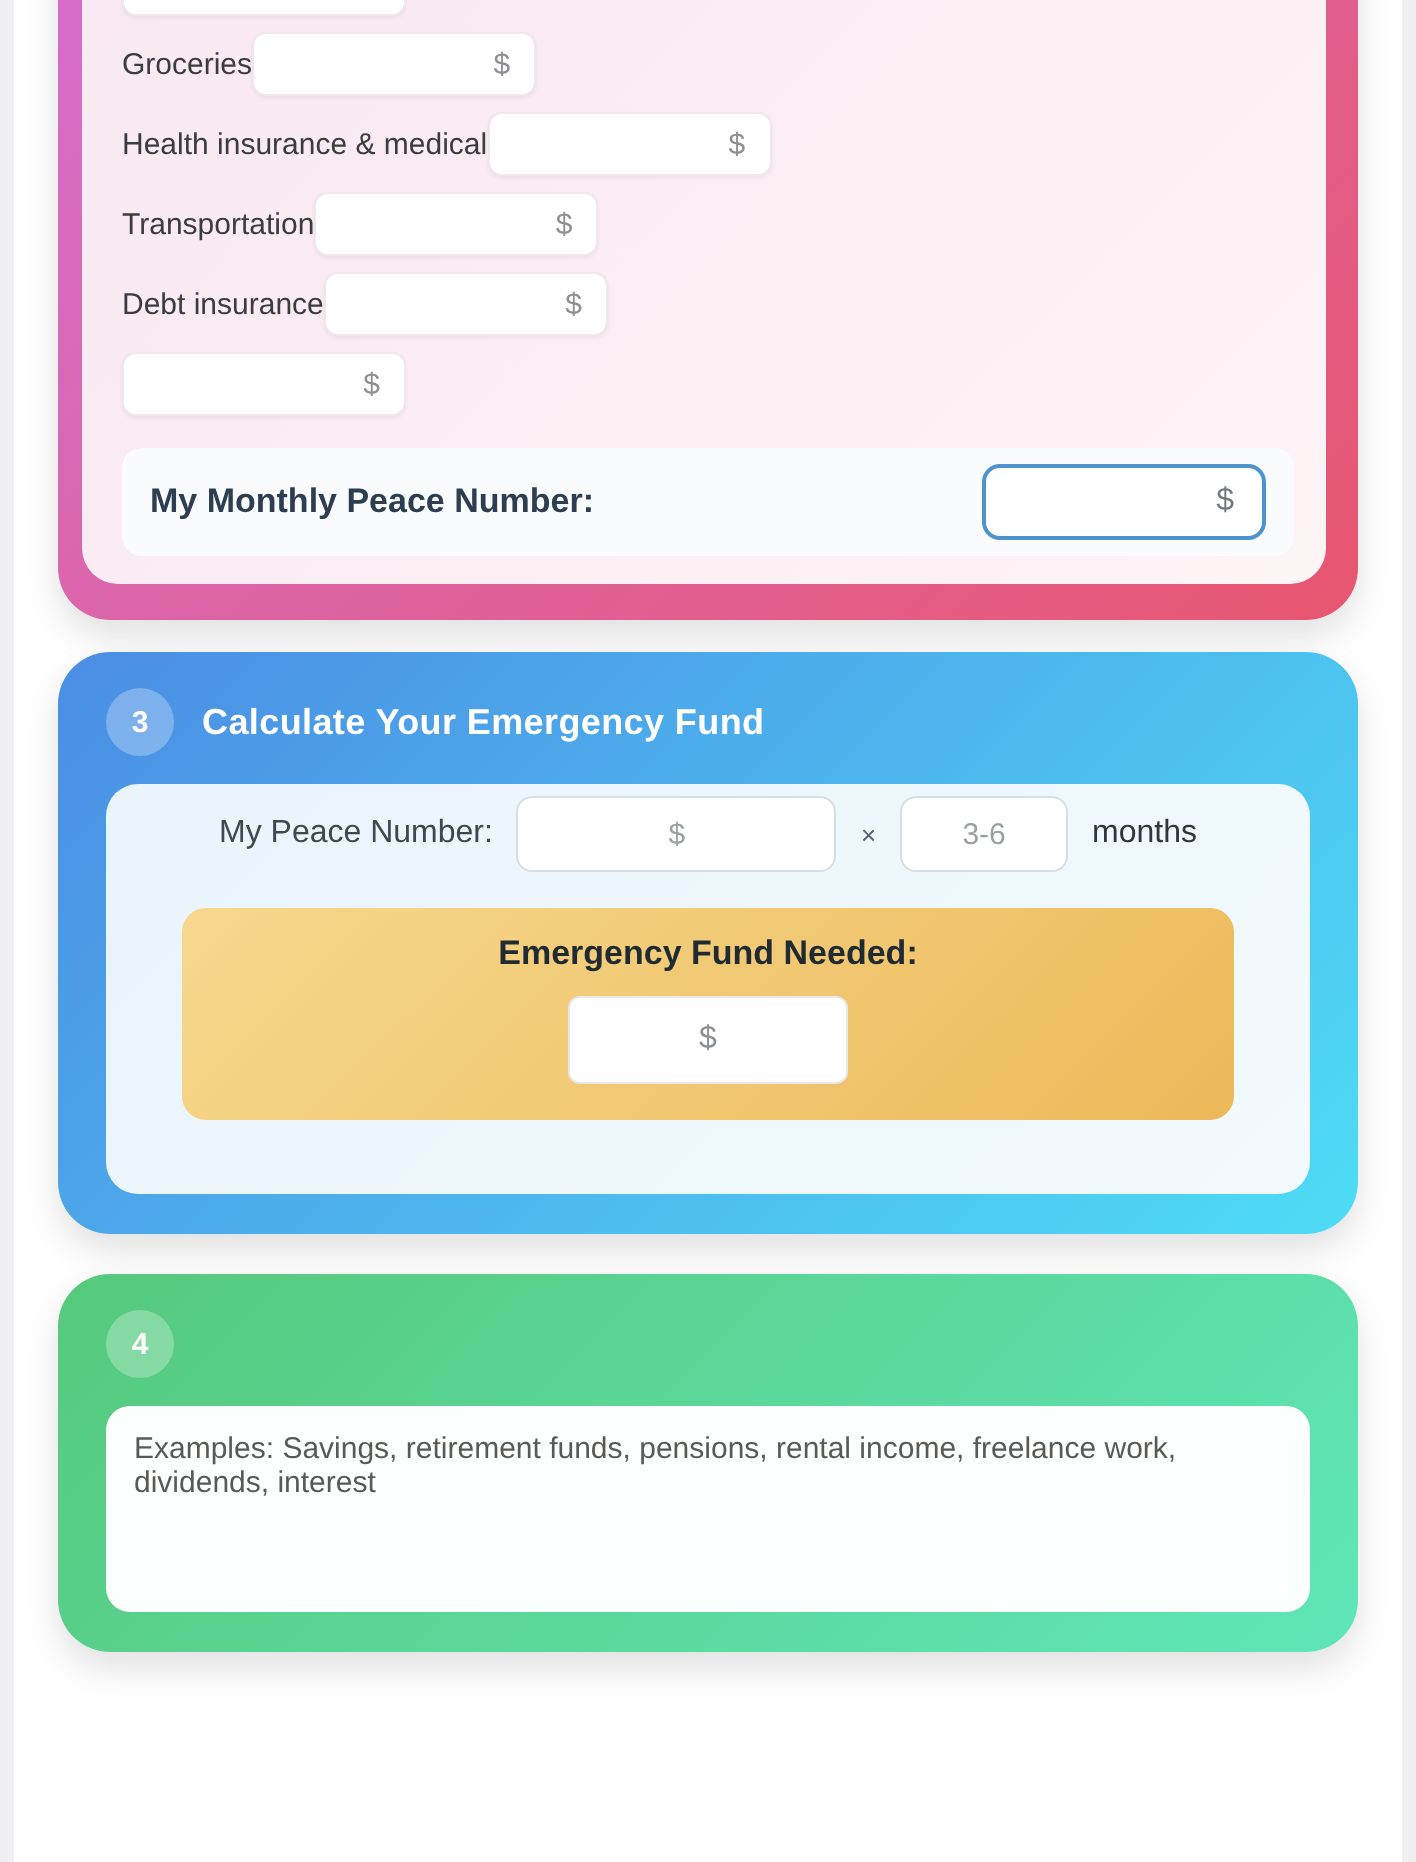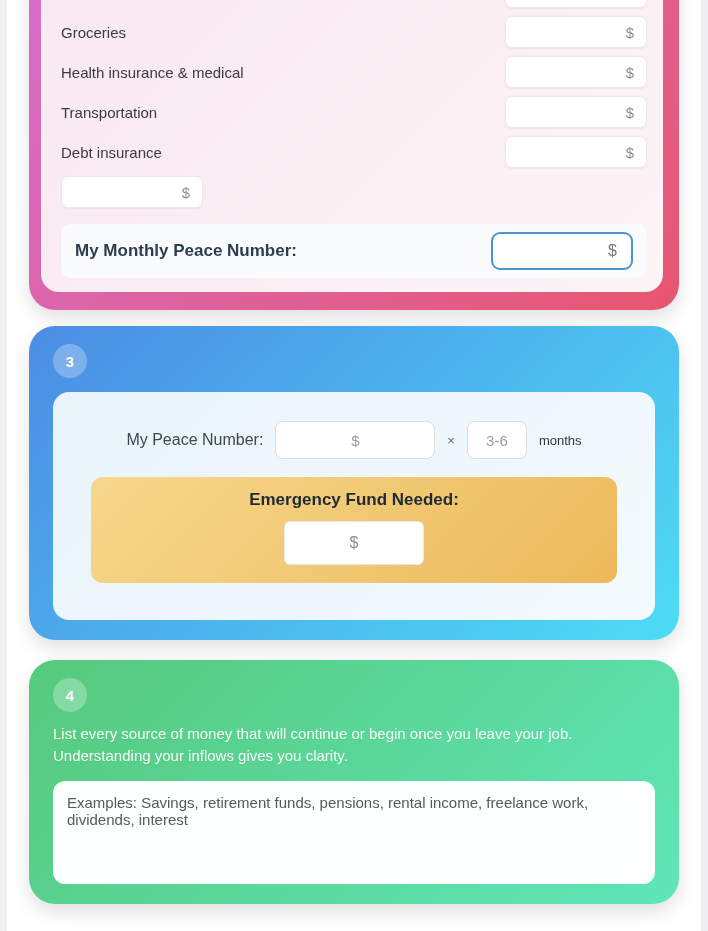--- a/index.html
+++ b/index.html
@@ -30,21 +30,20 @@
     padding: 12px 16px 18px 12px;
   }
   .expenses-inner {
     background: linear-gradient(135deg, #f9e8f1, #fdf4f6);
     border-radius: 18px;
     padding: 20px 16px 14px 20px;
   }
   .expense-row {
     display: flex;
     align-items: center;
-    justify-content: space-between;
     height: 40px;
   }
   .expense-label {
     font-size: 15px;
     color: #3b3b42;
   }
   input.expense-input {
     width: 142px;
     height: 32px;
     border: 1px solid #f0e6ec;
@@ -126,44 +125,44 @@
     font-size: 15px;
     line-height: 1.47;
     text-shadow: 0 1px 1px rgba(0,0,0,0.05);
   }
 
   
   .calc-panel {
     margin-top: 14px;
     background: linear-gradient(135deg, #e9f4fb, #f2fafd);
     border-radius: 16px;
-    padding: 29px 20px 20px;
+    padding: 6px 20px 20px;
   }
   .calc-row {
     display: flex;
     align-items: center;
     justify-content: center;
     gap: 12px;
   }
   .calc-label { font-size: 16px; color: #3f4750; }
   input.calc-amount, input.calc-months {
     height: 38px;
     border: 1px solid #d9dee3;
     border-radius: 8px;
     background: #ffffff;
     text-align: center;
     font-size: 15px;
     color: #333;
     outline: none;
   }
   input.calc-amount { width: 160px; }
-  input.calc-months { width: 60px; }
+  input.calc-months { width: 84px; }
   input.calc-amount::placeholder, input.calc-months::placeholder { color: #9aa0a6; }
   .times-symbol { font-size: 13px; color: #5a6470; }
-  .months-unit { font-size: 13px; color: #2f3640; }
+  .months-unit { font-size: 16px; color: #2f3640; }
   .result-box {
     margin: 18px 18px 17px;
     background: linear-gradient(135deg, var(--result-gold-start, #f6d88d), var(--result-gold-end, #ecb95a));
     border-radius: 12px;
     padding: 13px 0 18px;
     text-align: center;
   }
   .result-label {
     font-size: 17px;
     font-weight: bold;
@@ -242,20 +241,21 @@
         <span class="total-label">My Monthly Peace Number:</span>
         <input class="total-input" type="text" placeholder="$" style="">
       </div>
 
     </div>
   </section>
 
   <section class="card card-step card-emergency">
     <div class="card-head">
       <span class="step-badge">3</span>
+      <h2 class="card-title">Calculate Your Emergency Fund</h2>
     </div>
 
     <div class="calc-panel">
       <div class="calc-row">
         <span class="calc-label">My Peace Number:</span>
         <input class="calc-amount" type="text" placeholder="$" style="">
         <span class="times-symbol">×</span>
         <input class="calc-months" type="text" placeholder="3-6" style="">
         <span class="months-unit">months</span>
       </div>
@@ -264,18 +264,17 @@
         <div class="result-label">Emergency Fund Needed:</div>
         <input class="result-input" type="text" placeholder="$" style="">
       </div>
     </div>
   </section>
 
   <section class="card card-step card-income">
     <div class="card-head">
       <span class="step-badge">4</span>
     </div>
-    <p class="card-desc">List every source of money that will continue or begin once you leave your job. Understanding your inflows gives you clarity.</p>
 
     <textarea class="notes-area" placeholder="Examples: Savings, retirement funds, pensions, rental income, freelance work, dividends, interest" style=""></textarea>
   </section>
 
 </div>
 
 </body></html>

